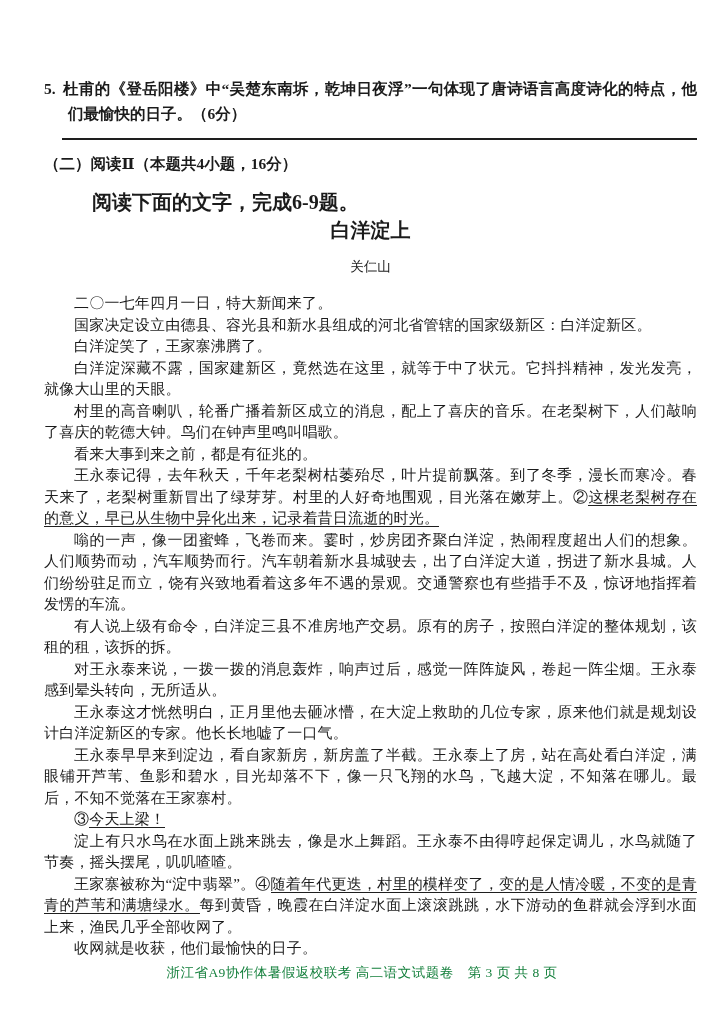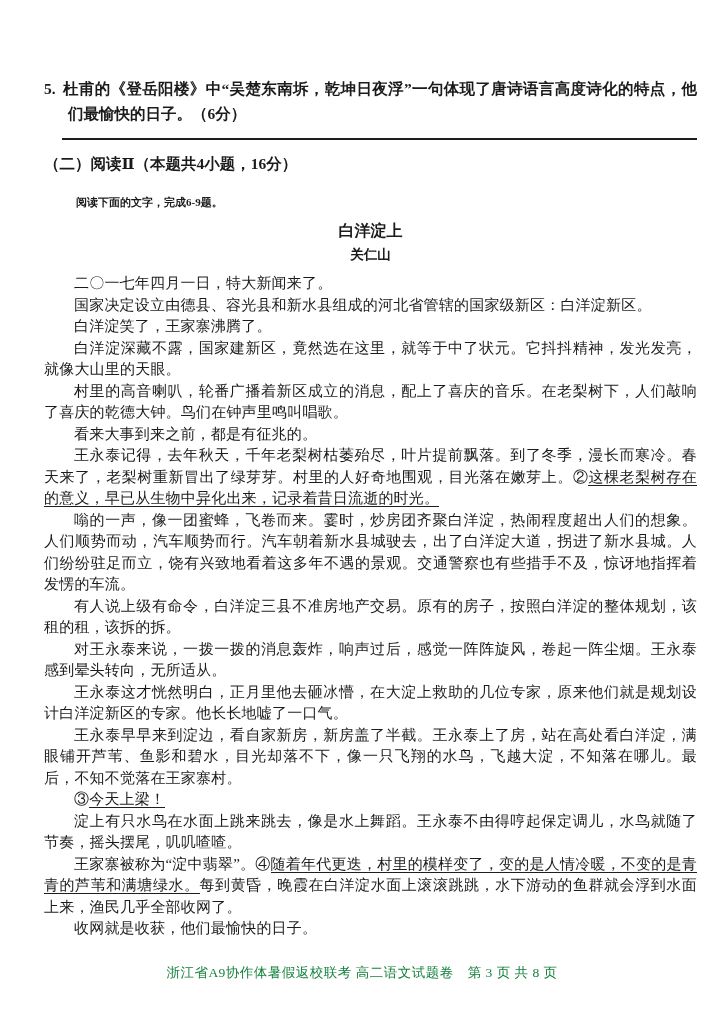--- a/index.html
+++ b/index.html
@@ -34,38 +34,38 @@
     border-top: 2px solid #1e1e1e;
     margin: 12px 0 0 18px;
   }
   .section-heading {
     margin: 12px 0 16px 0;
     font-size: 15.5px;
     line-height: 23px;
     font-weight: bold;
   }
   .instruction {
-    margin: 0 0 0 32px;
-    font-size: 11px;
+    margin: 0 0 0 48px;
+    font-size: 20px;
     line-height: 23px;
     font-weight: bold;
   }
   .story-title {
     margin: 6px 0 2px 0;
     text-align: center;
-    font-size: 16px;
+    font-size: 20px;
     line-height: 21px;
     font-weight: bold;
   }
   .story-author {
-    margin: 4px;
+    margin: 16px;
     text-align: center;
     font-size: 13.5px;
     line-height: 20px;
-    font-weight: bold;
+    font-weight: normal;
   }
   .story-body { margin-top: 8px; }
   .para {
     margin: 0;
     font-size: 15px;
     line-height: 21.5px;
     text-indent: 2em;
     text-align: justify;
     letter-spacing: 0.2px;
   }

